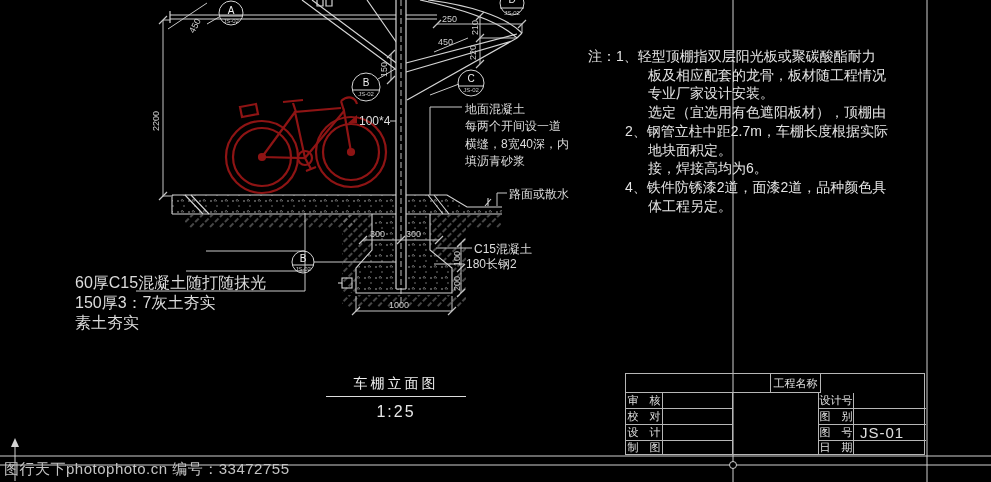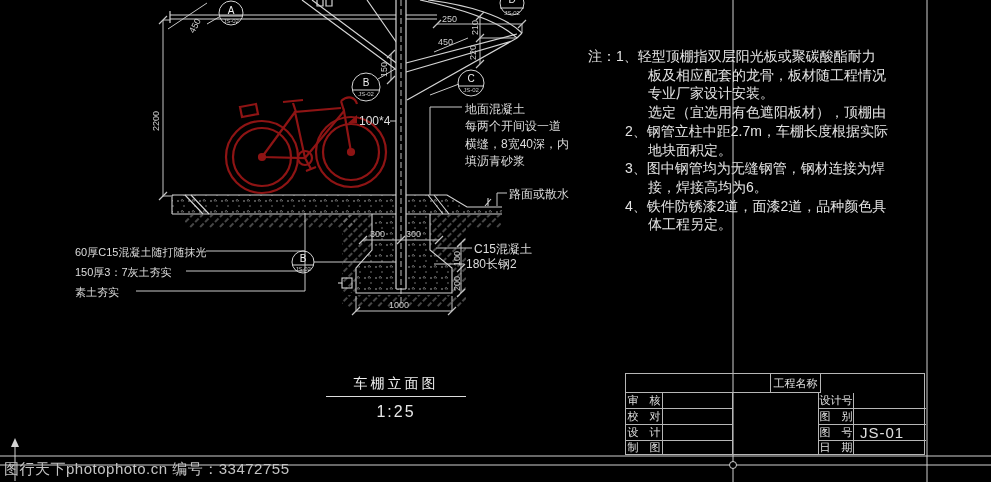--- a/index.html
+++ b/index.html
@@ -3,21 +3,21 @@
 <meta charset="utf-8">
 <style>
   html,body{margin:0;padding:0;background:#000;}
   .canvas{position:relative;width:991px;height:482px;background:#000;overflow:hidden;
           font-family:"Liberation Sans",sans-serif;}
   svg{position:absolute;left:0;top:0;}
   .t{position:absolute;white-space:nowrap;color:#dedede;}
   .note{font-size:14px;line-height:18.7px;color:#e4e4e4;}
   .m37{margin-left:37px}.m60{margin-left:60px}
   .lbl{font-size:12px;color:#dcdcdc;}
-  .sm{font-size:11px;}
+  .sm{font-size:16px;margin-top:28px;}
   .dim{font-size:9px;color:#cfcfcf;}
   .rot{transform:rotate(-90deg);transform-origin:left top;}
   .rotd{transform:rotate(-62deg);transform-origin:left top;}
   .bletter{font-size:10px;color:#ececec;transform:translate(-50%,-50%);}
   .bref{font-size:6px;color:#c8c8c8;transform:translate(-50%,-50%);}
   .title{font-size:14px;letter-spacing:3px;color:#f0f0f0;text-align:center;width:140px;
          border-bottom:1.5px solid #ddd;padding-bottom:3px;}
   .scale{font-size:16px;letter-spacing:2px;color:#e8e8e8;text-align:center;width:140px;}
   .wm{font-size:15px;color:#c3c3c3;letter-spacing:.5px;}
   .tb{position:absolute;left:625px;top:373px;width:300px;height:82px;border:1px solid #b6b6b6;
@@ -146,21 +146,20 @@
   </g>
 </svg>
 
 <div class="t note" style="left:588px;top:47px;">
   <div>注：1、轻型顶棚指双层阳光板或聚碳酸酯耐力</div>
   <div class="m60">板及相应配套的龙骨，板材随工程情况</div>
   <div class="m60">专业厂家设计安装。</div>
   <div class="m60">选定（宜选用有色遮阳板材），顶棚由</div>
   <div class="m37">2、钢管立柱中距2.7m，车棚长度根据实际</div>
   <div class="m60">地块面积定。</div>
-  <div class="m37">3、图中钢管均为无缝钢管，钢材连接为焊</div>
   <div class="m60">接，焊接高均为6。</div>
   <div class="m37">4、铁件防锈漆2道，面漆2道，品种颜色具</div>
   <div class="m60">体工程另定。</div>
 </div>
 
 <div class="t lbl" style="left:465px;top:101px;">地面混凝土</div>
 <div class="t lbl" style="left:465px;top:118px;">每两个开间设一道</div>
 <div class="t lbl" style="left:465px;top:136px;">横缝，8宽40深，内</div>
 <div class="t lbl" style="left:465px;top:153px;">填沥青砂浆</div>
 <div class="t lbl" style="left:509px;top:186px;">路面或散水</div>

